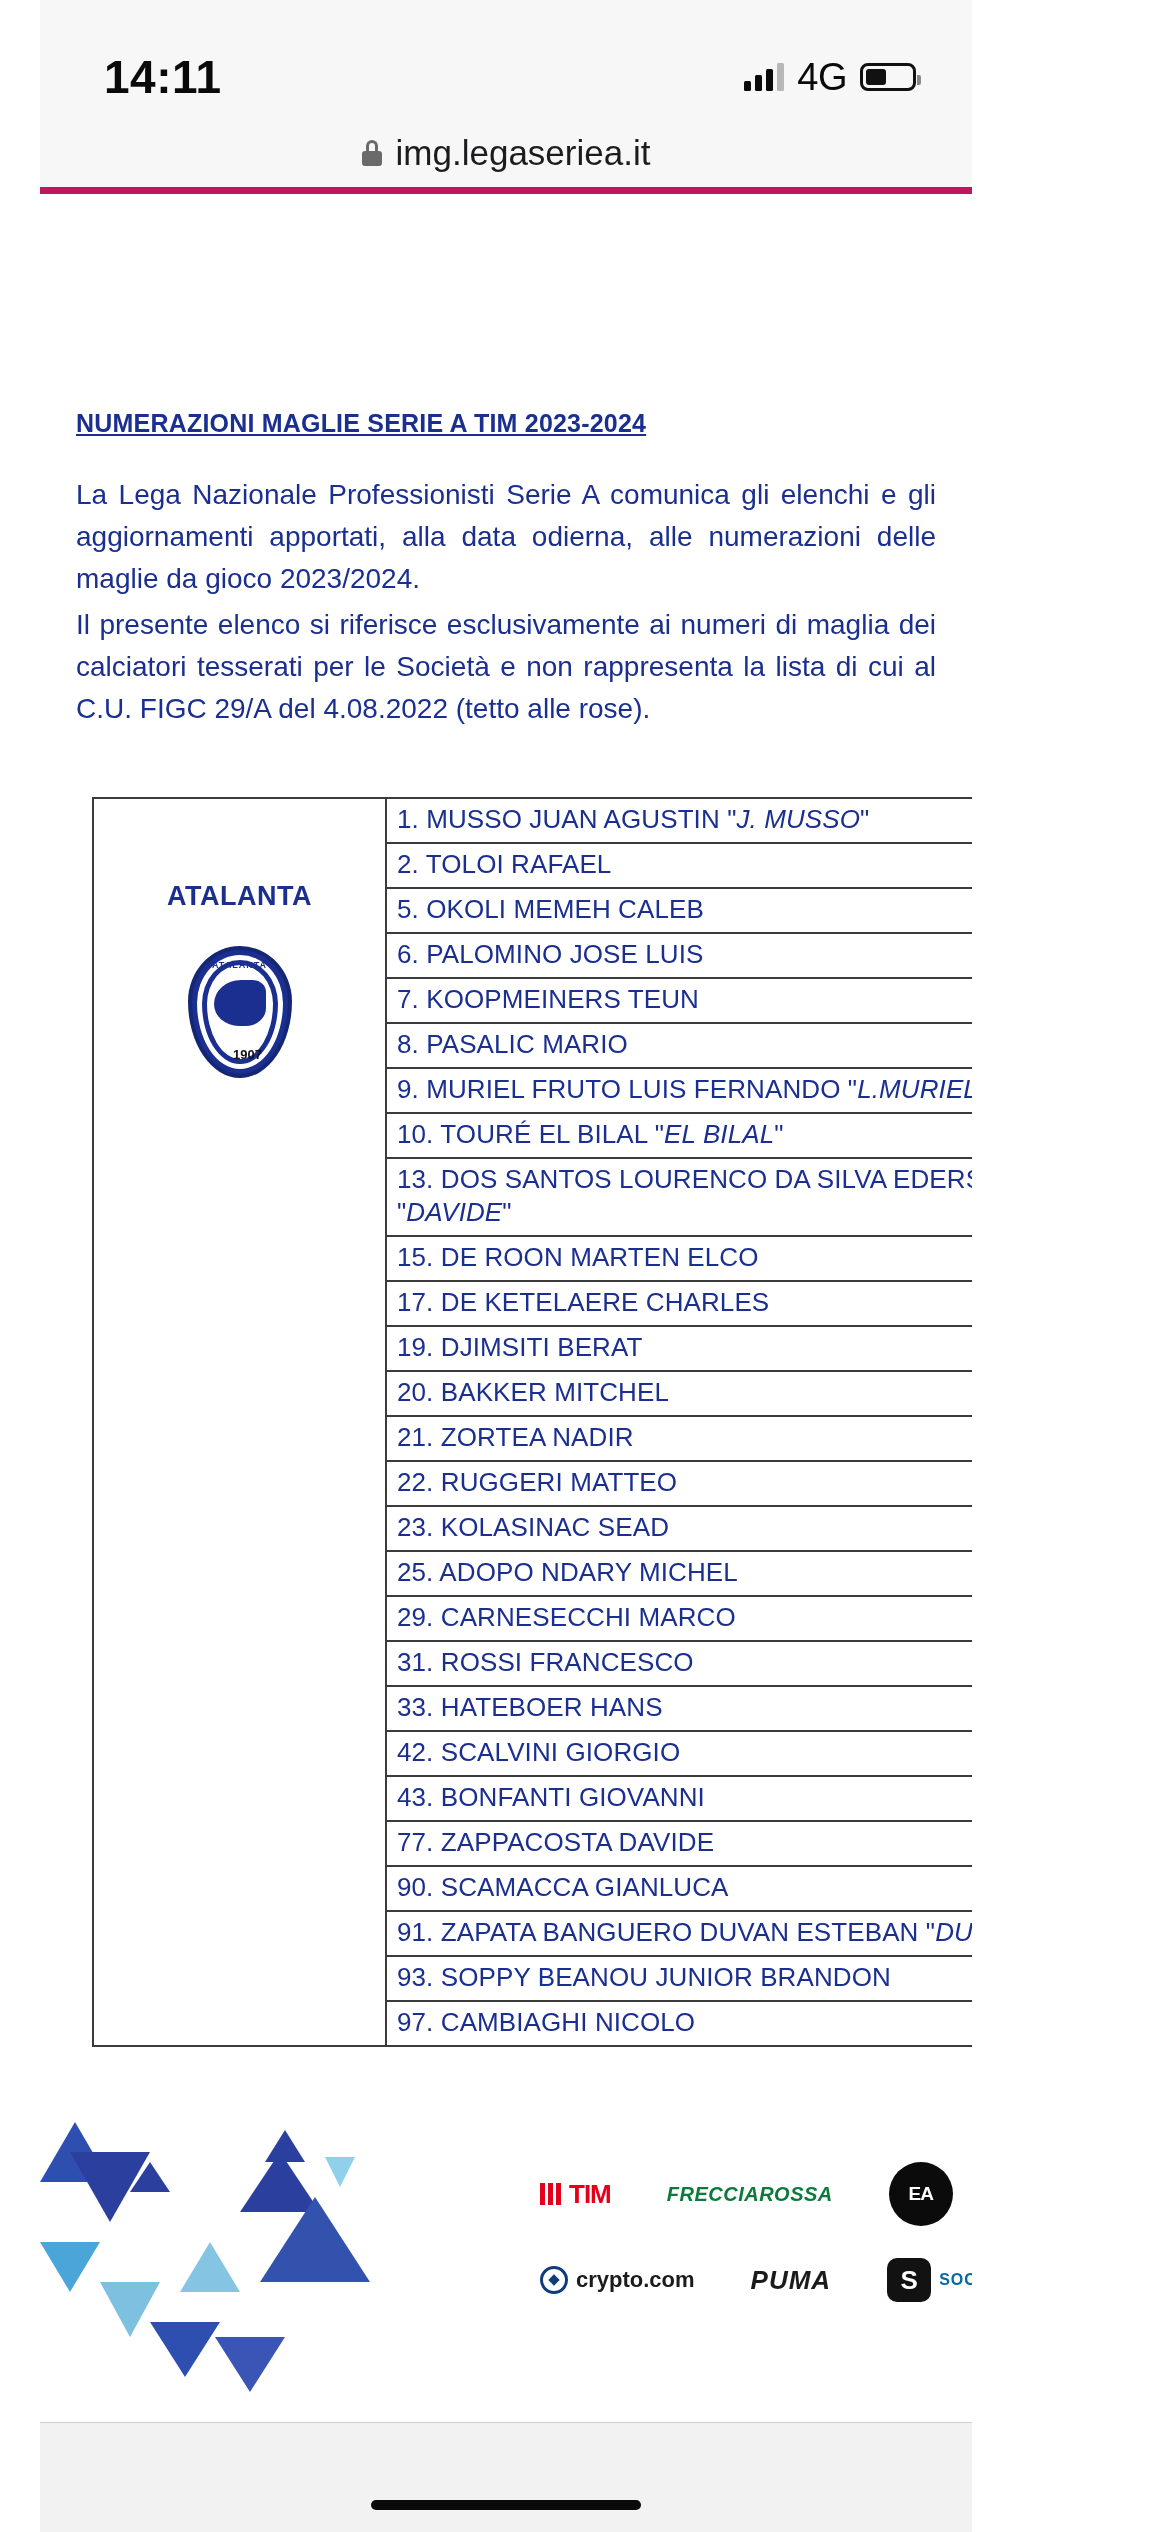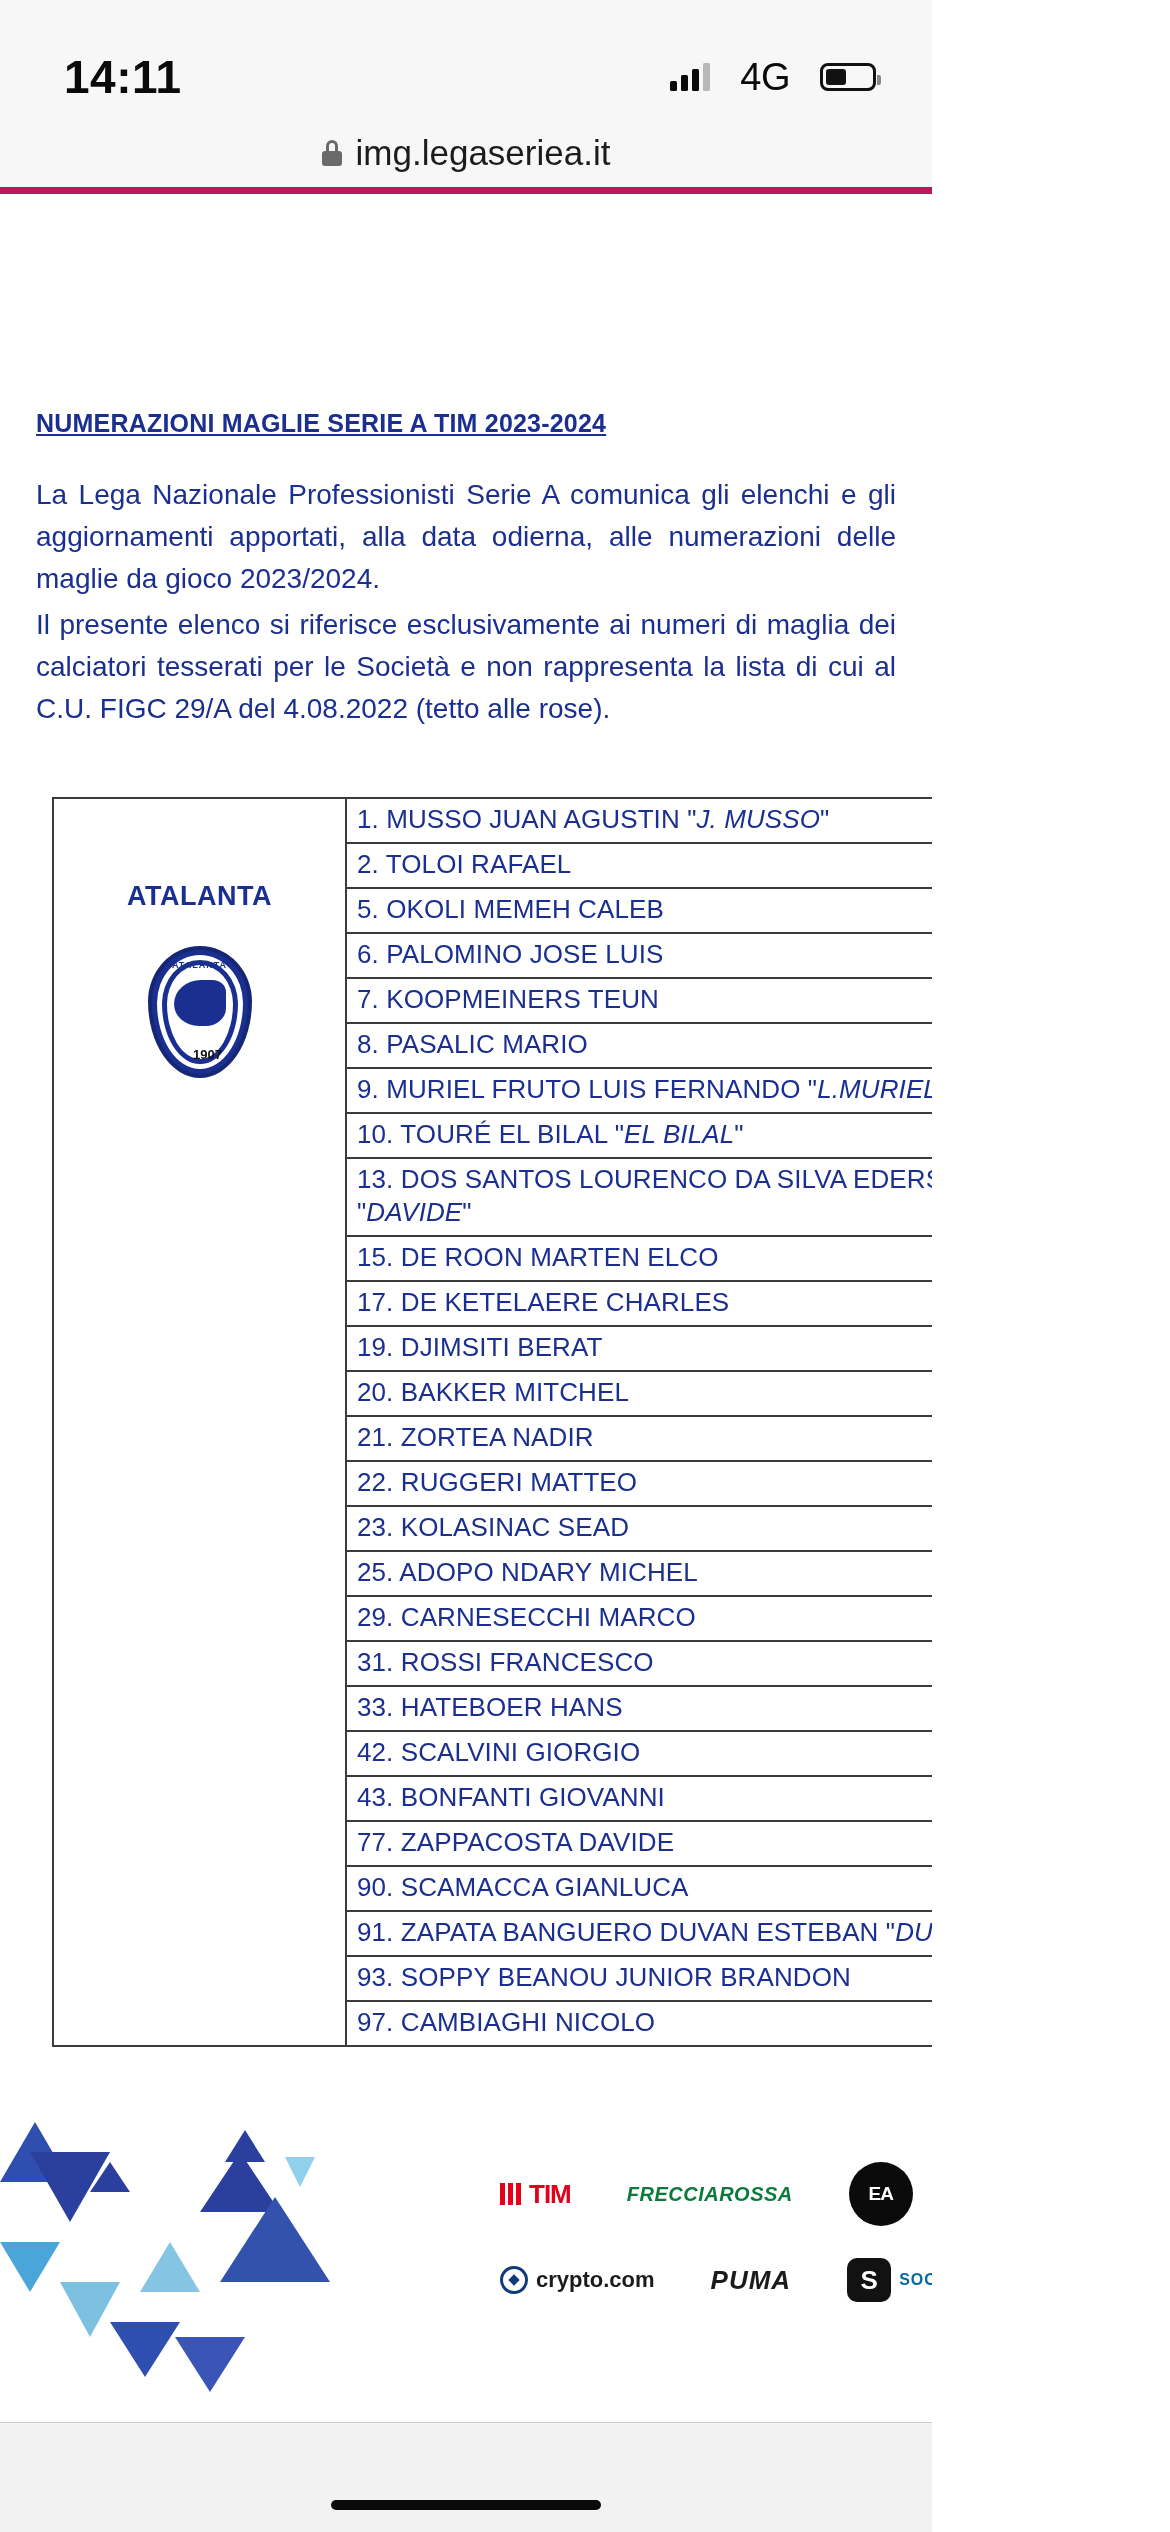--- a/index.html
+++ b/index.html
@@ -10,41 +10,42 @@
     font-family: "Liberation Sans", sans-serif;
     overflow: hidden;
   }
   .phone {
     position: relative;
     width: 932px;
     height: 2532px;
     background: #ffffff;
     display: flex;
     flex-direction: column;
+    margin-left: 40px;
   }
   
   .statusbar {
     height: 118px;
     background: #f7f7f7;
     display: flex;
     align-items: center;
     justify-content: space-between;
     padding: 36px 56px 0 64px;
     flex: none;
   }
   .clock {
     font-size: 46px;
     font-weight: 600;
     letter-spacing: 0.5px;
     color: #0a0a0a;
   }
   .status-right {
     display: flex;
     align-items: center;
-    gap: 30px;
+    gap: 13px;
   }
   .bars {
     display: flex;
     align-items: flex-end;
     gap: 4px;
     height: 28px;
   }
   .bars i {
     display: block;
     width: 7px;

